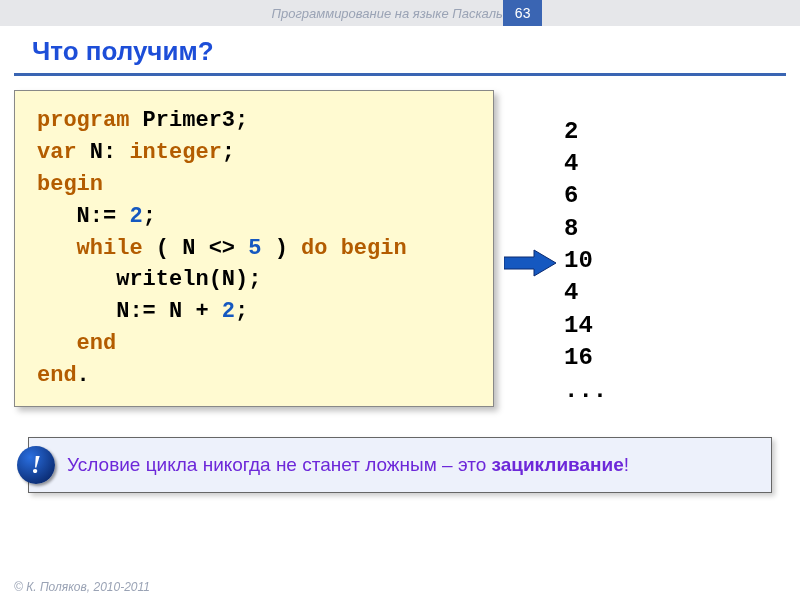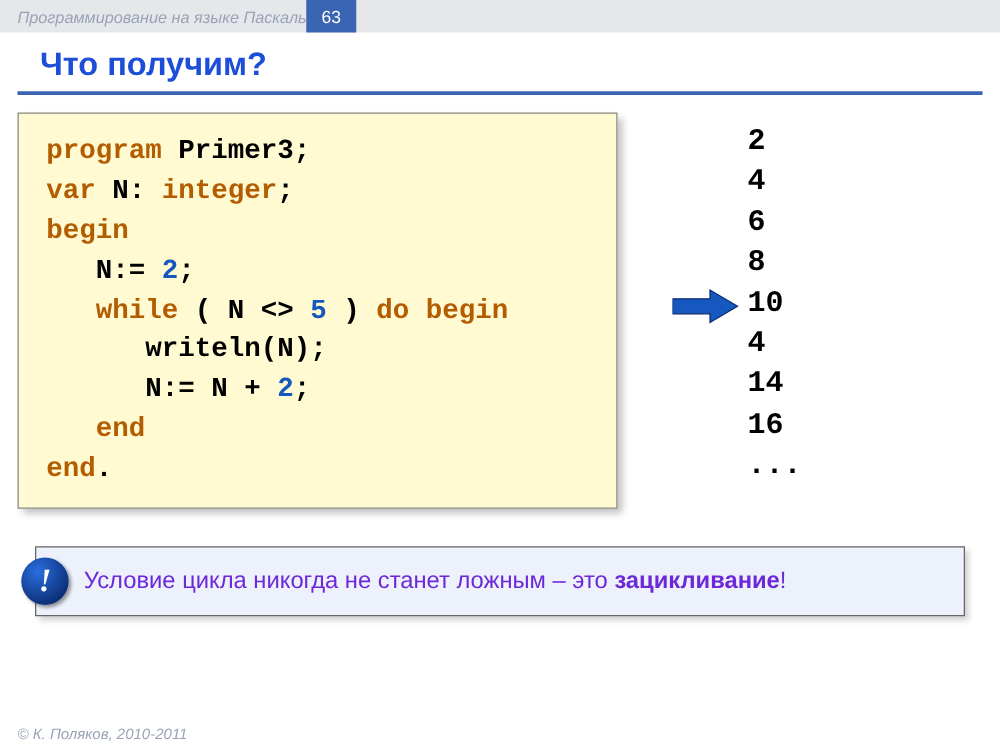--- a/index.html
+++ b/index.html
@@ -13,21 +13,21 @@
   }
   .header {
     background: #e6e7ea;
     height: 26px;
     display: flex;
     align-items: center;
     padding: 0 14px;
     font-size: 13px;
     color: #9aa3b5;
     font-style: italic;
-    justify-content: flex-start;
+    justify-content: center;
   }
   .header .pagenum {
     background: #3a65b3;
     color: #fff;
     font-style: normal;
     font-weight: normal;
     padding: 4px 12px;
     font-size: 14px;
     margin-right: -14px;
     margin-top: 0;
@@ -39,22 +39,22 @@
     font-size: 26px;
     font-weight: bold;
     color: #1d4ed8;
     padding: 10px 18px 6px 18px;
     border-bottom: 3px solid #3a65b3;
     margin: 0 14px 14px 14px;
   }
   .content {
     display: flex;
     padding: 0 14px;
-    gap: 54px;
-    align-items: flex-start;
+    gap: 20px;
+    align-items: flex-end;
   }
   .codebox {
     background: #fffad1;
     border: 1px solid #888;
     box-shadow: 4px 4px 6px rgba(0,0,0,0.25);
     padding: 14px 18px 14px 22px;
     font-family: "Courier New", monospace;
     font-size: 22px;
     font-weight: bold;
     line-height: 1.45;

